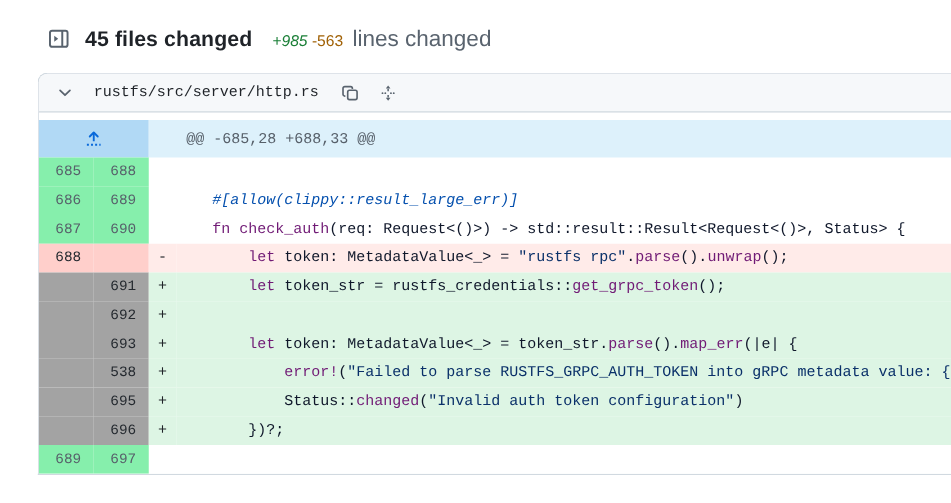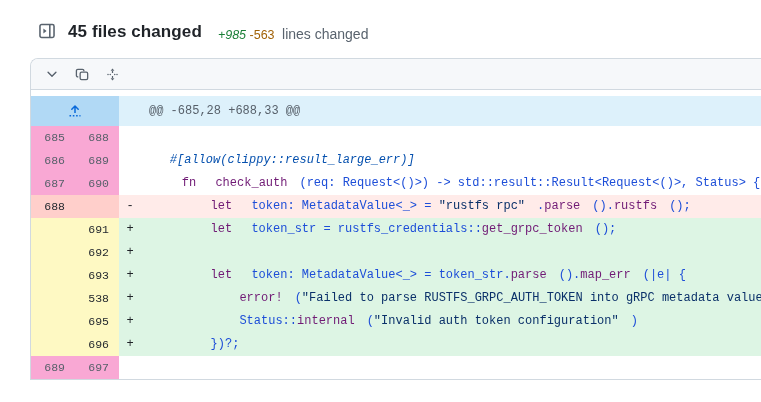--- a/index.html
+++ b/index.html
@@ -7,21 +7,21 @@
               font-family:"Liberation Sans", sans-serif; color:#1f2328; }
 
   
   .page-header { display:flex; align-items:flex-end; gap:10px; padding:20px 0 16px 36px; }
   .tree-toggle { width:22px; height:22px; border:0; background:transparent; cursor:pointer;
                  display:flex; align-items:center; justify-content:center; }
   .files-title { font-size:17px; font-weight:bold; letter-spacing:0.1px; }
   .stats { font-size:12.5px; margin-left:6px; }
   .stat-add { color:#1a7f37;font-style:italic; }
   .stat-del { color:#a16207; }
-  .stat-suffix { color:#59636e; margin-left:4px; font-size:14px; }
+  .stat-suffix { color:#59636e; margin-left:4px; font-size:18px; }
 
   
   .diff-container { margin-left:30px; width:745px; border:1px solid #d1d9e0;
                     border-right:none; border-radius:8px 0 0 0; overflow:hidden; background:#fff; }
   .file-header { height:31px; background:#f6f8fa; border-bottom:1px solid #d1d9e0;
                  display:flex; align-items:center; gap:8px; padding:0 10px; }
   .chev-btn, .icon-btn { border:0; background:transparent; cursor:pointer; width:22px; height:22px;
                  display:flex; align-items:center; justify-content:center; color:#59636e; }
   .file-path { font-family:"Liberation Mono","DejaVu Sans Mono",monospace; font-size:12px;
                color:#1f2328; margin:0 6px 0 4px; text-decoration:none; }
@@ -35,31 +35,31 @@
                  justify-content:center; flex:none; cursor:pointer; }
   .hunk-text { flex:1; background:#ddf1fb; color:#57606a; display:flex; align-items:center;
                padding-left:30px; white-space:pre; }
 
   
   .diff-row { display:flex; height:23px; line-height:23px; }
   .num { width:44px; flex:none; text-align:right; padding-right:10px; color:#57606a;
          cursor:pointer; font-size:11.5px; }
   .marker { width:22px; flex:none; text-align:center; color:#1f2328; }
   .code { flex:1; white-space:pre; color:#1f2328; }
-  .row-context .num { background:#f9a8d4; }
+  .row-context .num { background:#86efac; }
   .row-del .num { background:#ffcfcb; color:#24292f; }
   .row-del .marker, .row-del .code { background:#ffebe9; }
-  .row-add .num { background:#fef9c3; color:#24292f; }
+  .row-add .num { background:#a3a3a3; color:#24292f; }
   .row-add .marker, .row-add .code { background:#ddf5e4; }
 
   .tok-kw   { color:#701a75; }
   .tok-func { color:#701a75; }
   .tok-str  { color:#0a3069; }
   .tok-attr { color:#0550ae;font-style:italic; }
-  .tok-plain{ color:#1d4ed8;padding-left:12px; }
+  .tok-plain{ color:#0f172a; }
 </style>
 </head>
 <body>
 
 <div class="page-header">
   <button class="tree-toggle">
     <svg width="18" height="18" viewBox="0 0 16 16">
       <rect x="1.75" y="2.25" width="12.5" height="11.5" rx="1.5" fill="none" stroke="#59636e" stroke-width="1.4"></rect>
       <line x1="10.5" y1="2.5" x2="10.5" y2="13.5" stroke="#59636e" stroke-width="1.4"></line>
       <path d="M4.8 5.8 L7.6 8 L4.8 10.2 Z" fill="#59636e"></path>
@@ -73,20 +73,21 @@
   </span>
 </div>
 
 <div class="diff-container">
   <div class="file-header">
     <button class="chev-btn">
       <svg width="14" height="14" viewBox="0 0 16 16">
         <path d="M3.5 6 L8 10.5 L12.5 6" fill="none" stroke="#59636e" stroke-width="1.6" stroke-linecap="round" stroke-linejoin="round"></path>
       </svg>
     </button>
+    <a class="file-path" href="#">rustfs/src/server/http.rs</a>
     <button class="icon-btn">
       <svg width="15" height="15" viewBox="0 0 16 16">
         <rect x="5.5" y="5.5" width="8" height="8" rx="1.5" fill="none" stroke="#59636e" stroke-width="1.4"></rect>
         <path d="M3.5 10.5 h-0.5 a1.5 1.5 0 0 1 -1.5 -1.5 v-5 a1.5 1.5 0 0 1 1.5 -1.5 h5 a1.5 1.5 0 0 1 1.5 1.5 v0.5" fill="none" stroke="#59636e" stroke-width="1.4"></path>
       </svg>
     </button>
     <button class="icon-btn">
       <svg width="15" height="15" viewBox="0 0 16 16">
         <path d="M8 1.5 L10 4 H6 Z" fill="#59636e"></path>
         <path d="M8 14.5 L6 12 H10 Z" fill="#59636e"></path>
@@ -127,21 +128,21 @@
         <div class="diff-row row-context">
           <div class="num old">687</div>
           <div class="num new">690</div>
           <div class="marker"></div>
           <div class="code"><span class="tok-plain">    </span><span class="tok-kw">fn</span><span class="tok-plain"> </span><span class="tok-func">check_auth</span><span class="tok-plain">(req: Request&lt;()&gt;) -&gt; std::result::Result&lt;Request&lt;()&gt;, Status&gt; {</span></div>
         </div>
         <div class="diff-row row-del">
           <div class="num old">688</div>
           <div class="num new"></div>
           <div class="marker">-</div>
-          <div class="code"><span class="tok-plain">        </span><span class="tok-kw">let</span><span class="tok-plain"> token: MetadataValue&lt;_&gt; = </span><span class="tok-str">"rustfs rpc"</span><span class="tok-plain">.</span><span class="tok-func">parse</span><span class="tok-plain">().</span><span class="tok-func">rustfs</span><span class="tok-plain">();</span></div>
+          <div class="code"><span class="tok-plain">        </span><span class="tok-kw">let</span><span class="tok-plain"> token: MetadataValue&lt;_&gt; = </span><span class="tok-str">"rustfs rpc"</span><span class="tok-plain">.</span><span class="tok-func">parse</span><span class="tok-plain">().</span><span class="tok-func">unwrap</span><span class="tok-plain">();</span></div>
         </div>
         <div class="diff-row row-add">
           <div class="num old"></div>
           <div class="num new">691</div>
           <div class="marker">+</div>
           <div class="code"><span class="tok-plain">        </span><span class="tok-kw">let</span><span class="tok-plain"> token_str = rustfs_credentials::</span><span class="tok-func">get_grpc_token</span><span class="tok-plain">();</span></div>
         </div>
         <div class="diff-row row-add">
           <div class="num old"></div>
           <div class="num new">692</div>
@@ -157,21 +158,21 @@
         <div class="diff-row row-add">
           <div class="num old"></div>
           <div class="num new">538</div>
           <div class="marker">+</div>
           <div class="code"><span class="tok-plain">            </span><span class="tok-kw">error!</span><span class="tok-plain">(</span><span class="tok-str">"Failed to parse RUSTFS_GRPC_AUTH_TOKEN into gRPC metadata value: {}"</span></div>
         </div>
         <div class="diff-row row-add">
           <div class="num old"></div>
           <div class="num new">695</div>
           <div class="marker">+</div>
-          <div class="code"><span class="tok-plain">            Status::</span><span class="tok-func">internal</span><span class="tok-plain">(</span><span class="tok-str">"Invalid auth token configuration"</span><span class="tok-plain">)</span></div>
+          <div class="code"><span class="tok-plain">            Status::</span><span class="tok-func">changed</span><span class="tok-plain">(</span><span class="tok-str">"Invalid auth token configuration"</span><span class="tok-plain">)</span></div>
         </div>
         <div class="diff-row row-add">
           <div class="num old"></div>
           <div class="num new">696</div>
           <div class="marker">+</div>
           <div class="code"><span class="tok-plain">        })?;</span></div>
         </div>
         <div class="diff-row row-context">
           <div class="num old">689</div>
           <div class="num new">697</div>

